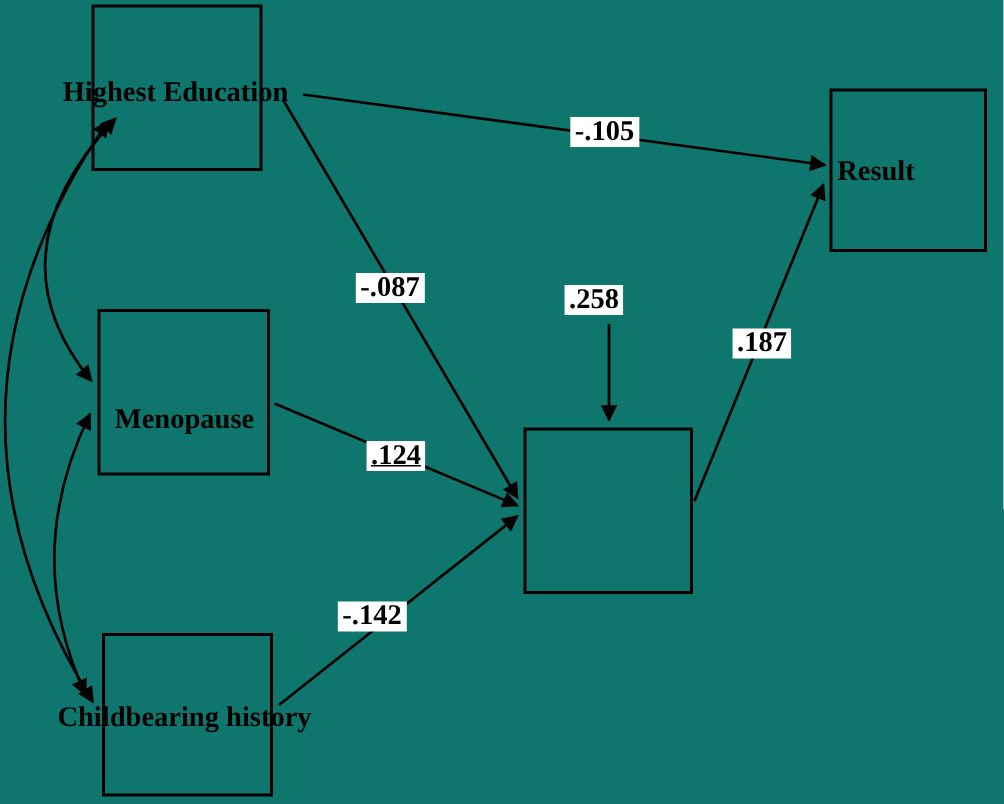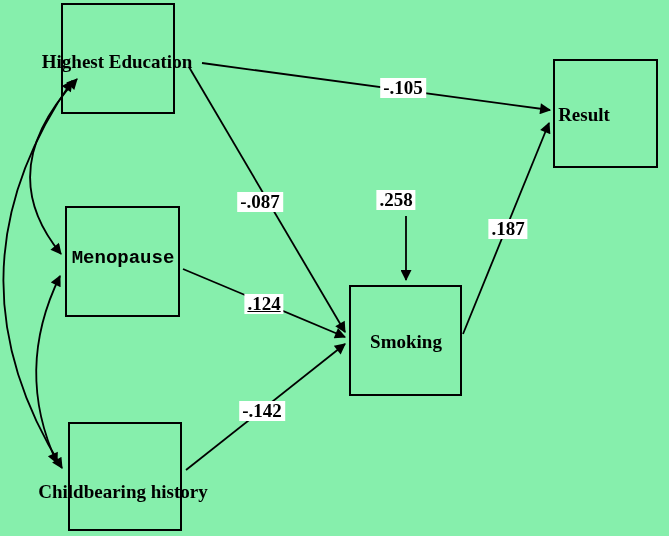--- a/index.html
+++ b/index.html
@@ -5,21 +5,21 @@
   html, body {
     margin: 0;
     padding: 0;
     background: #ffffff;
     font-family: "Liberation Serif", "DejaVu Serif", serif;
   }
   .canvas {
     position: relative;
     width: 669px;
     height: 536px;
-    background: #86efac;
+    background: #0f766e;
     overflow: hidden;
   }
   .canvas svg.wires {
     position: absolute;
     left: 0;
     top: 0;
   }
   .node-box {
     position: absolute;
     border: 2px solid #000000;
@@ -71,25 +71,24 @@
     <path d="M 60 276 Q 14 370 57 463" stroke="#000000" stroke-width="1.8" fill="none" marker-start="url(#arrow)" marker-end="url(#arrow)"></path>
   </svg>
 
   <div class="node-box" style="left:61px; top:3px; width:114px; height:111px;"></div>
   <div class="node-box" style="left:65px; top:206px; width:115px; height:111px;"></div>
   <div class="node-box" style="left:68px; top:422px; width:114px; height:109px;"></div>
   <div class="node-box" style="left:349px; top:285px; width:113px; height:111px;"></div>
   <div class="node-box" style="left:553px; top:59px; width:105px; height:109px;"></div>
 
   <div class="node-label" style="left:117px; top:62px;">Highest Education</div>
-  <div class="node-label" style="left:123px; top:258px;font-family:Liberation Mono, monospace;">Menopause</div>
-  <div class="node-label" style="left:123px; top:492px;">Childbearing history</div>
-  <div class="node-label" style="left:406px; top:342px;">Smoking</div>
+  <div class="node-label" style="left:123px; top:280px;">Menopause</div>
+  <div class="node-label" style="left:123px; top:479px;">Childbearing history</div>
   <div class="node-label" style="left:584px; top:115px;">Result</div>
 
   <div class="coef-label" style="left:363px; top:88px;margin-left:40px;">-.105</div>
-  <div class="coef-label" style="left:260px; top:202px;">-.087</div>
+  <div class="coef-label" style="left:260px; top:192px;">-.087</div>
   <div class="coef-label" style="left:264px; top:304px;text-decoration:underline;">.124</div>
-  <div class="coef-label" style="left:262px; top:411px;">-.142</div>
+  <div class="coef-label" style="left:248px; top:411px;">-.142</div>
   <div class="coef-label" style="left:508px; top:229px;">.187</div>
   <div class="coef-label" style="left:396px; top:200px;">.258</div>
 
 </div>
 
 </body></html>

